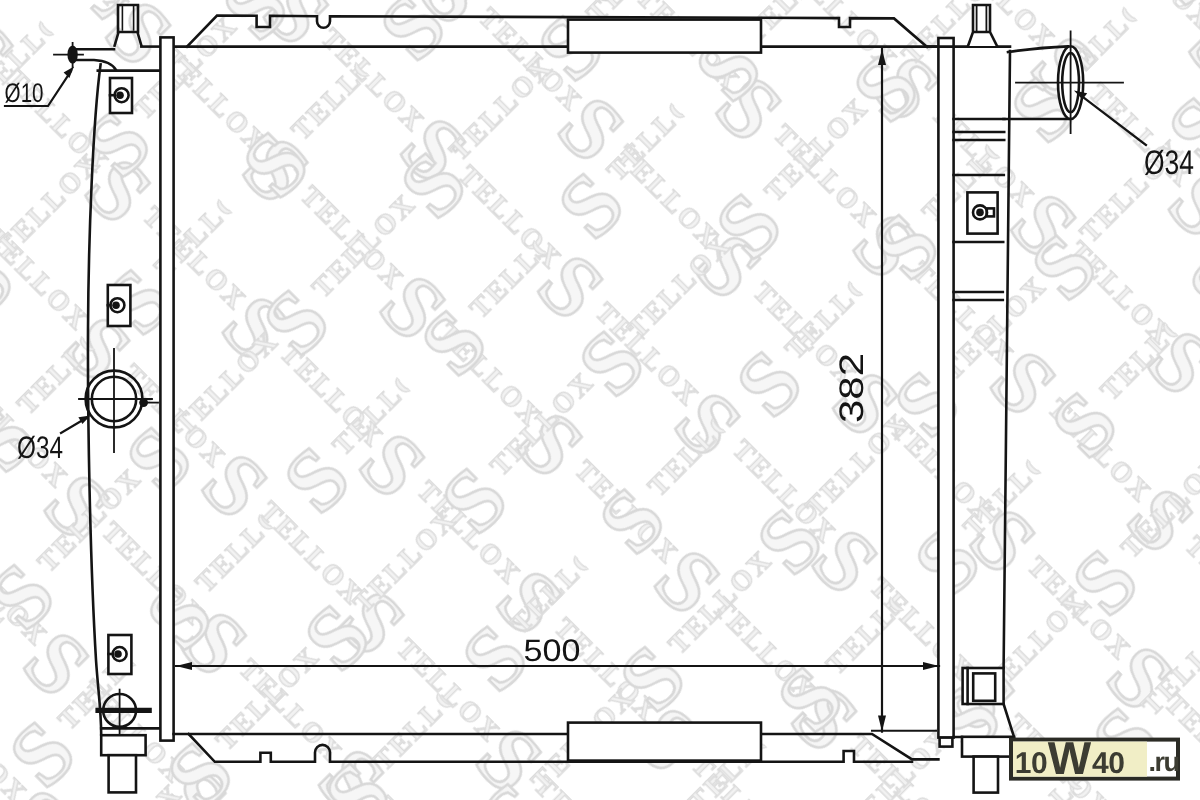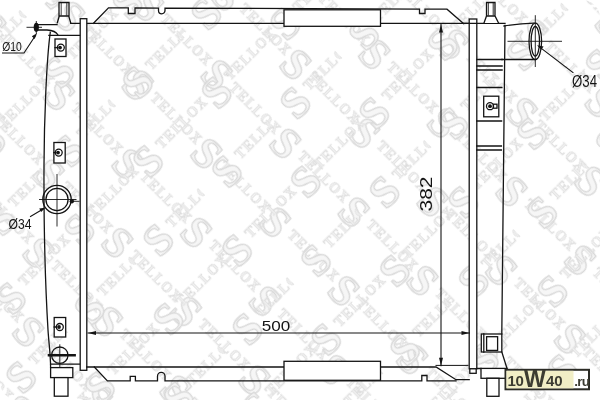--- a/index.html
+++ b/index.html
@@ -1,16 +1,16 @@
 <!DOCTYPE html>
 <html><head>
 <meta charset="utf-8">
 <style>
   html,body{margin:0;padding:0;background:#fff;}
-  .page{width:600px;height:400px;position:relative;overflow:hidden;font-family:"Liberation Sans",sans-serif;border-radius:18px;}
+  .page{width:600px;height:400px;position:relative;overflow:hidden;font-family:"Liberation Sans",sans-serif;}
 </style>
 </head>
 <body>
 <div class="page">
 <svg width="600" height="400" viewBox="0 0 600 400" xmlns="http://www.w3.org/2000/svg">
 <defs>
   <g id="wmot">
     <text x="0" y="40" font-size="44" fill="#f6f6f6" stroke="#d8d8d8" stroke-width="1.3">S</text>
     <text x="30" y="27" font-size="14" letter-spacing="1.4" fill="#f2f2f2" stroke="#dcdcdc" stroke-width="0.7">TELLOX</text>
   </g>

